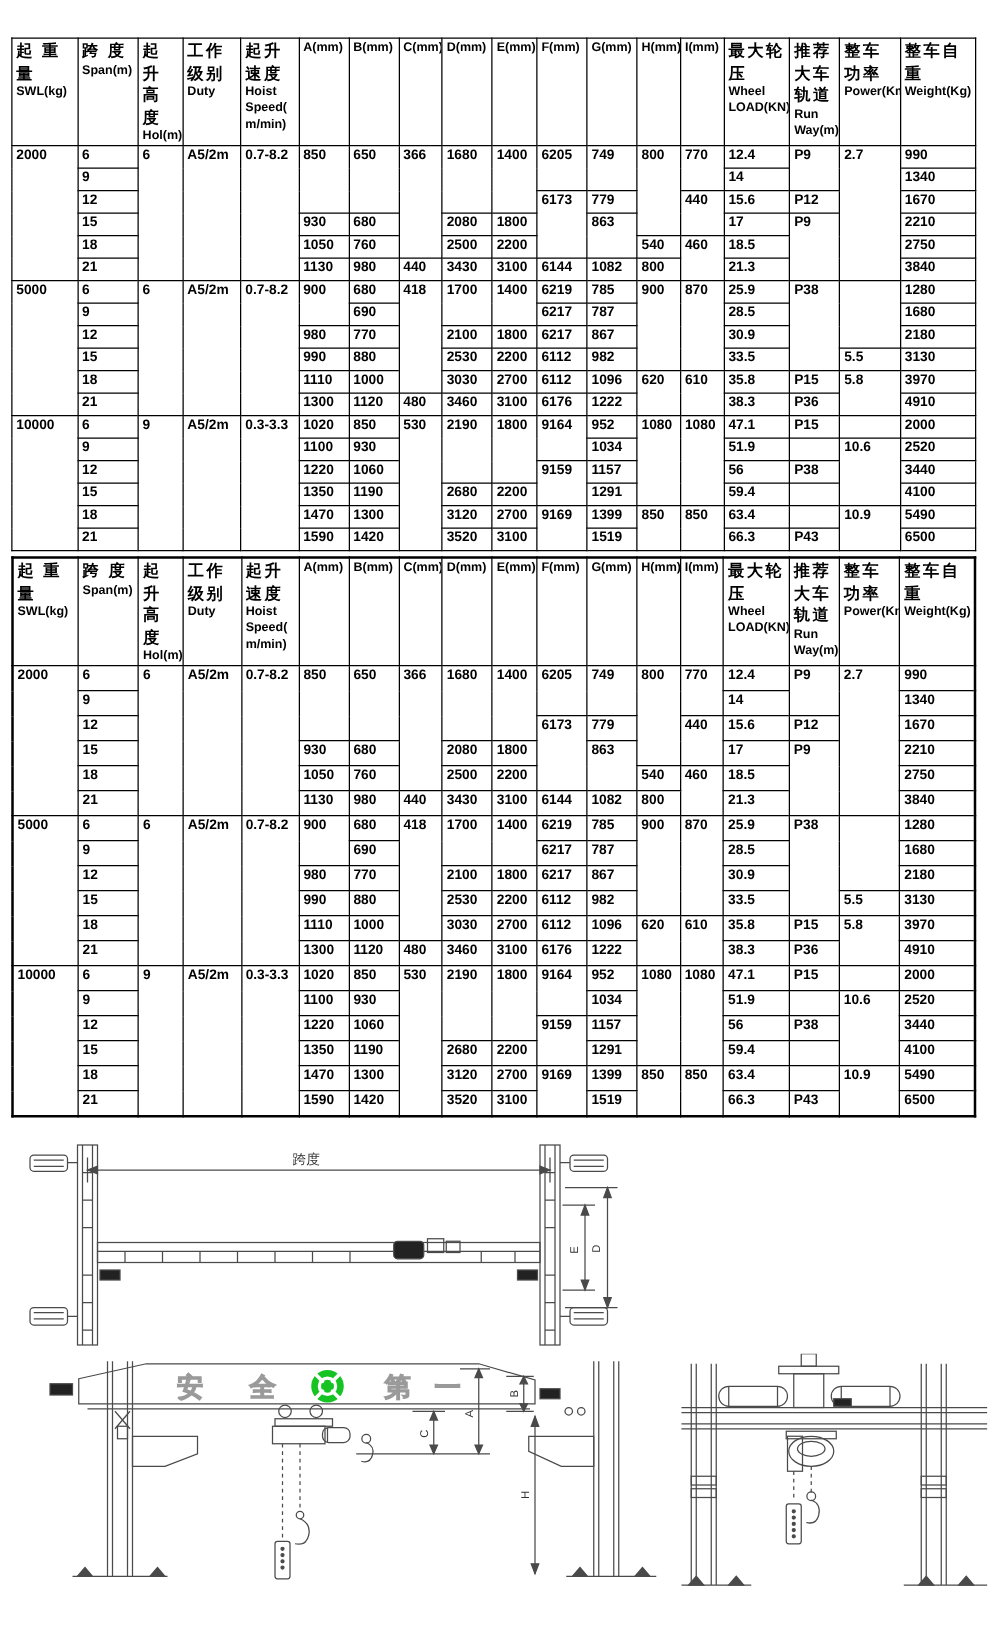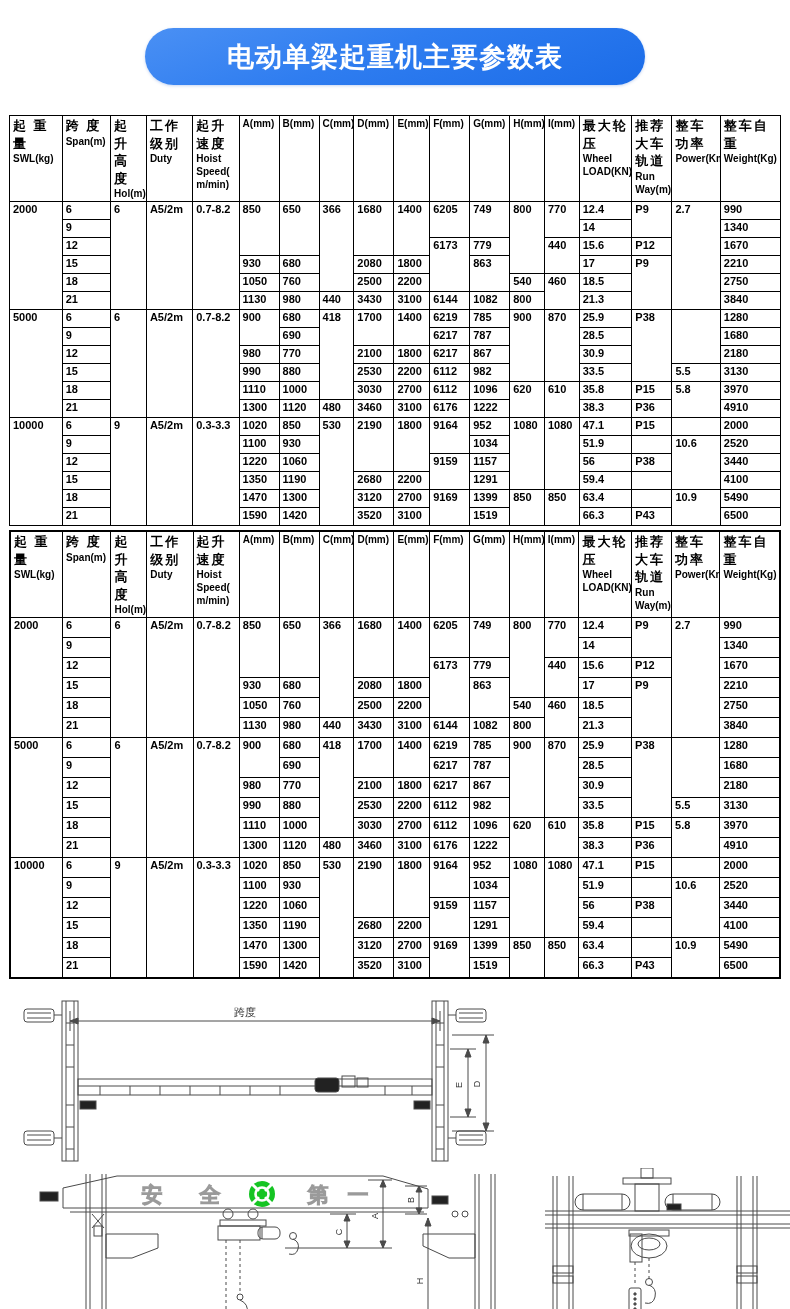--- a/index.html
+++ b/index.html
@@ -32,23 +32,20 @@
   svg text{font-family:"Liberation Sans",sans-serif;}
   .dim-label{font-size:9px;fill:#333;}
   .cn-label{font-size:11px;fill:#333;}
   .wm{font-size:21px;font-weight:bold;fill:#ffffff;stroke:#9a9a9a;stroke-width:0.9px;}
 </style>
 </head>
 <body>
 
 <div class="page">
 
-  <div class="banner">
-    <span>电动单梁起重机主要参数表</span>
-  </div>
 
   <table class="param-table t1">
     <colgroup>
       <col style="width:50px">
         <col style="width:46px">
         <col style="width:34px">
         <col style="width:44px">
       <col style="width:44px">
         <col style="width:38px">
         <col style="width:38px">

